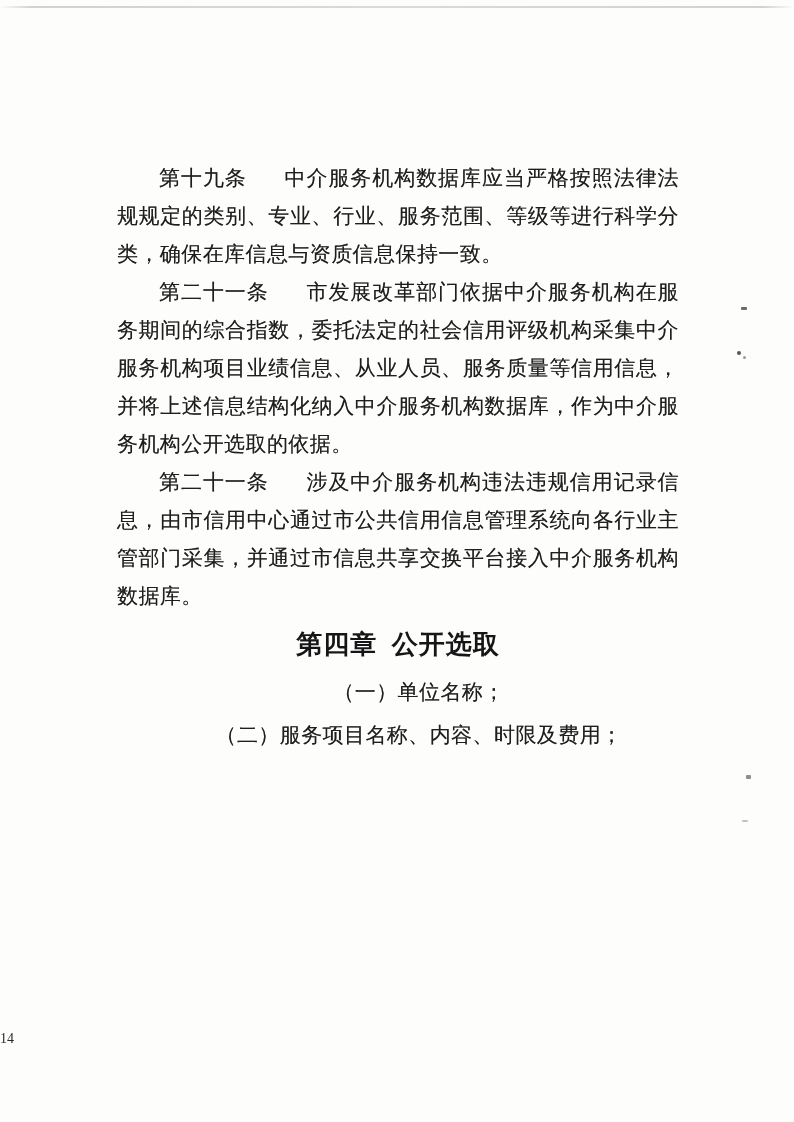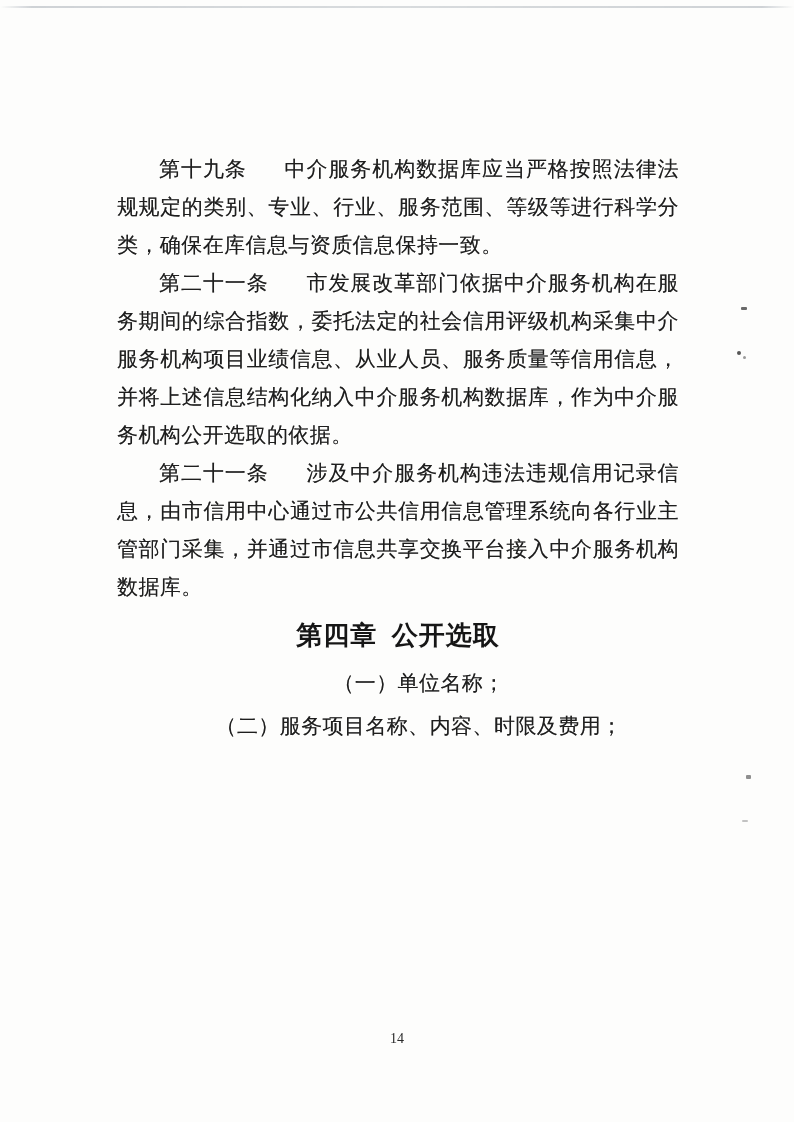--- a/index.html
+++ b/index.html
@@ -36,21 +36,21 @@
     border-radius: 50%;
   }
   .speck.s1 { left: 741px; top: 307px; width: 6px; height: 3px; background: #6a6a6a; border-radius: 1px; }
   .speck.s2 { left: 737px; top: 351px; width: 4px; height: 4px; background: #575757; }
   .speck.s2b{ left: 743px; top: 356px; width: 3px; height: 3px; background: #9a9a9a; }
   .speck.s3 { left: 746px; top: 775px; width: 5px; height: 4px; background: #8f8f8f; border-radius: 1px; }
   .speck.s4 { left: 742px; top: 820px; width: 6px; height: 2px; background: #c2c2c2; border-radius: 1px; }
 
   .content {
     position: absolute;
-    top: 150px;
+    top: 159px;
     left: 117px;
     width: 562px;
   }
   .article {
     margin: 0;
     font-size: 21px;
     line-height: 38px;
     text-align: justify;
     text-justify: inter-ideograph;
     text-indent: 2em;
@@ -82,21 +82,20 @@
     text-indent: 2em;
     text-align: center;
     letter-spacing: 0.02em;
     text-shadow: 0 0 0.5px rgba(30,30,30,0.55);
   }
   .page-number {
     position: absolute;
     top: 1030px;
     left: 0;
     width: 100%;
-    text-align: center;
     font-size: 14px;
     line-height: 18px;
     color: #2a2a2a;
     font-family: "Liberation Serif", "DejaVu Serif", serif;
   }
 </style>
 </head>
 <body>
 
 <div class="page">

